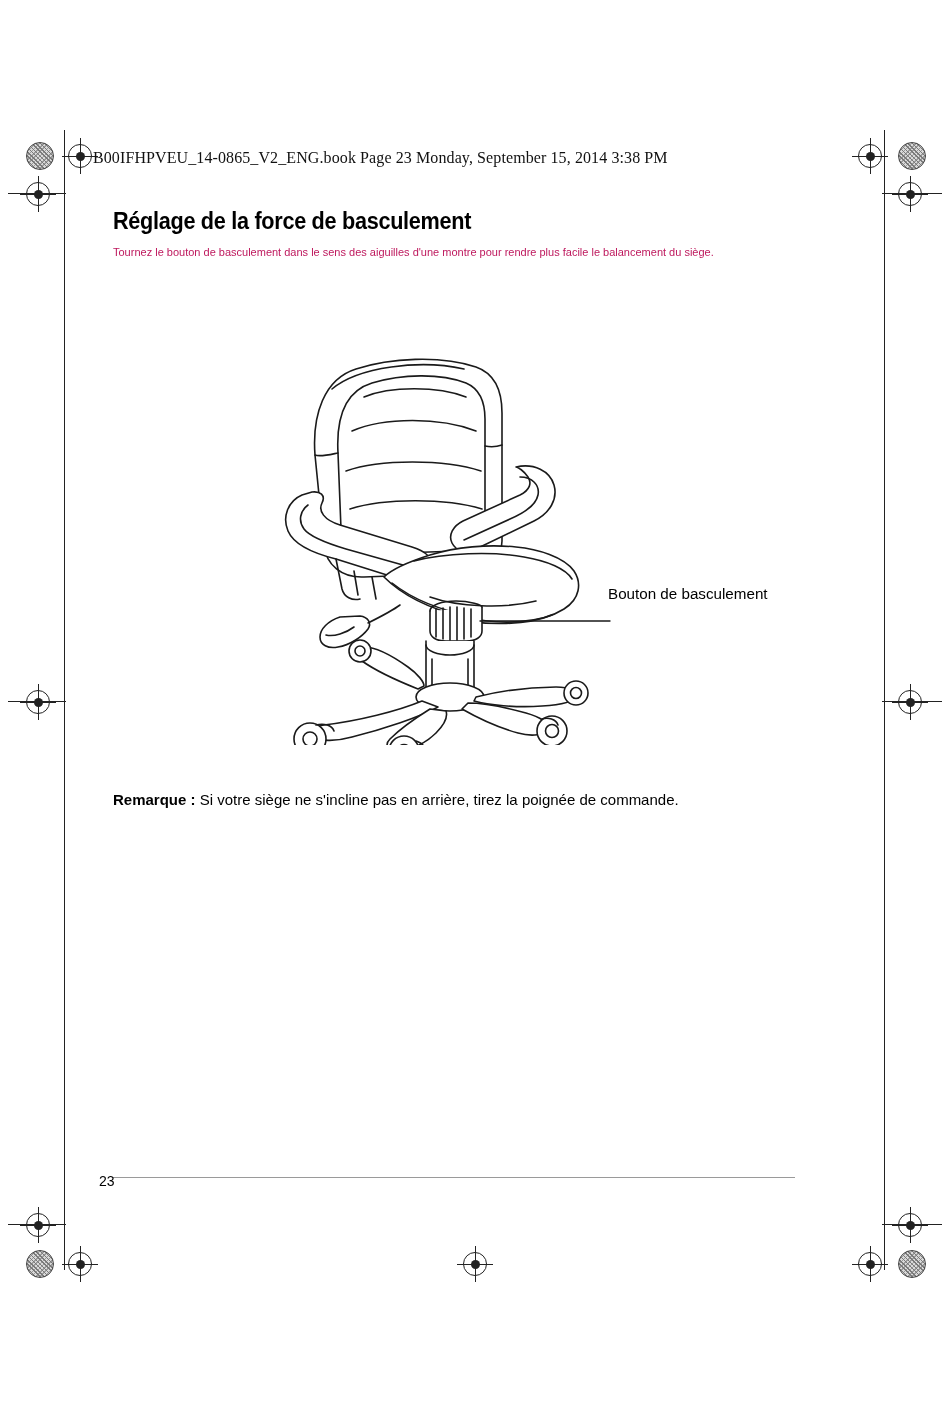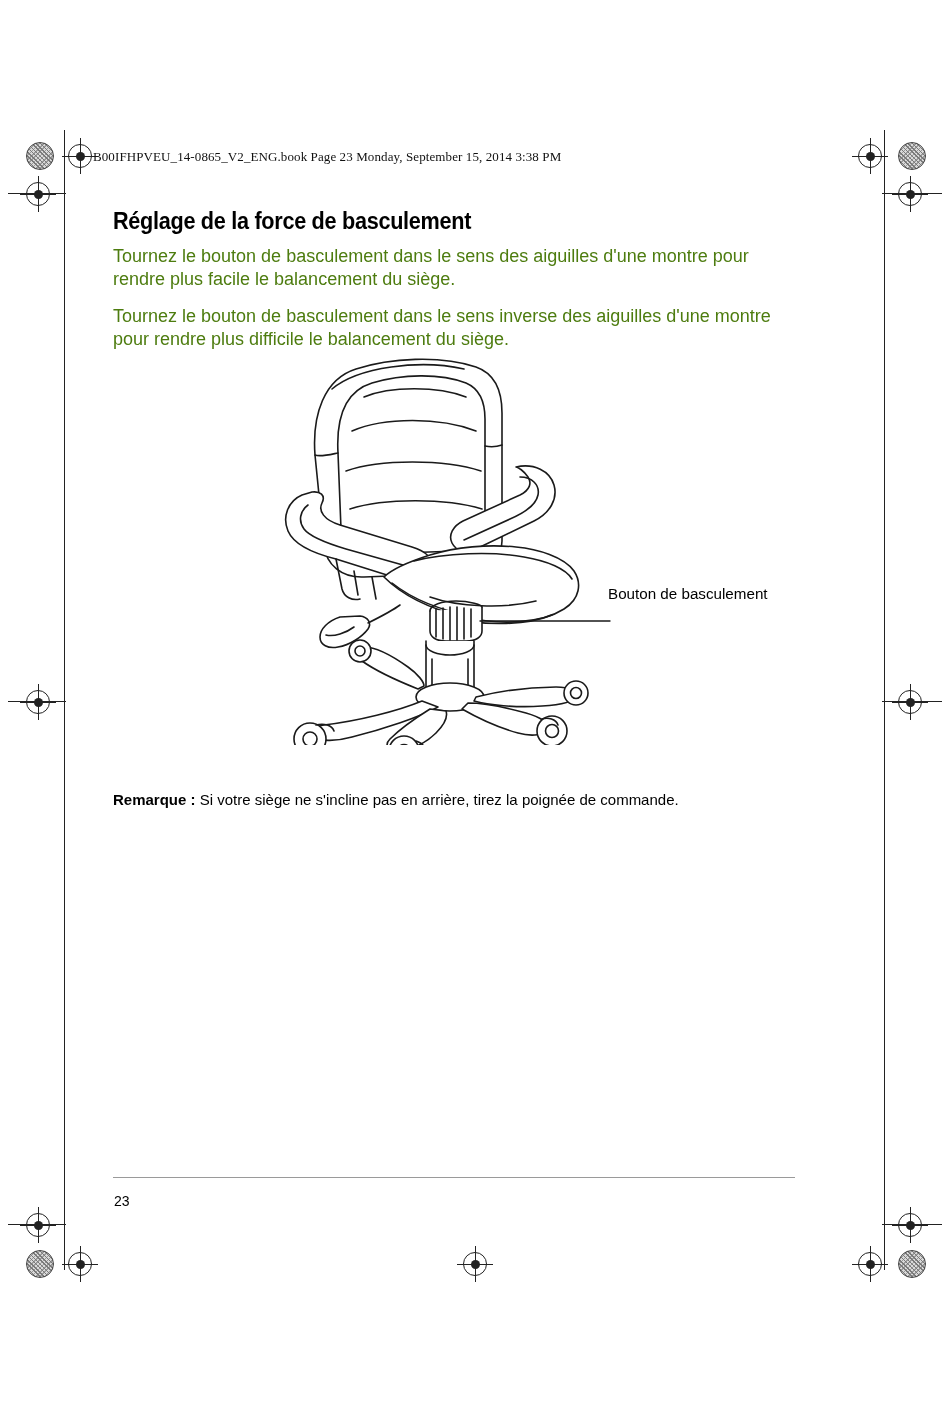--- a/index.html
+++ b/index.html
@@ -63,21 +63,21 @@
     height: 1px;
     background: #222;
   }
 
   
   .runhead {
     position: absolute;
     left: 93px;
     top: 149px;
     font-family: "Liberation Serif", serif;
-    font-size: 13px;
+    font-size: 16px;
     color: #111;
     letter-spacing: 0.1px;
     white-space: nowrap;
   }
 
   
   .content {
     position: absolute;
     left: 113px;
     top: 208px;
@@ -88,23 +88,23 @@
     font-family: "Liberation Sans", sans-serif;
     font-size: 23px;
     font-weight: bold;
     letter-spacing: -0.3px;
     color: #000;
     transform: scaleX(0.94);
     transform-origin: left center;
   }
   p.para {
     margin: 0 0 14px 0;
-    font-size: 18px;
+    font-size: 11px;
     line-height: 1.28;
-    color: #4d7c0f;
+    color: #be185d;
   }
   p.para:last-of-type { margin-bottom: 0; }
 
   
   .figure {
     position: absolute;
     left: 280px;
     top: 345px;
     width: 520px;
     height: 400px;
@@ -134,25 +134,24 @@
   .footer-rule {
     position: absolute;
     left: 113px;
     top: 1177px;
     width: 682px;
     height: 1px;
     background: #9a9a9a;
   }
   .page-number {
     position: absolute;
-    left: 114px;
+    left: 99px;
     top: 1173px;
     font-size: 14px;
     color: #000;
-    margin-top: 20px;
   }
 </style>
 </head>
 <body>
 
 <div class="page">
 
   <div class="reg">
 
     <div class="reg-hatch" style="left:26px; top:142px;"></div>
@@ -207,21 +206,20 @@
         <span class="reg-dot"></span>
       </div>
     <div class="reg-hatch" style="left:898px; top:1250px;"></div>
   </div>
 
   <div class="runhead">B00IFHPVEU_14-0865_V2_ENG.book  Page 23  Monday, September 15, 2014  3:38 PM</div>
 
   <div class="content">
     <h1 class="section-title">Réglage de la force de basculement</h1>
     <p class="para">Tournez le bouton de basculement dans le sens des aiguilles d'une montre pour rendre plus facile le balancement du siège.</p>
-    <p class="para">Tournez le bouton de basculement dans le sens inverse des aiguilles d'une montre pour rendre plus difficile le balancement du siège.</p>
   </div>
 
   <div class="figure">
     <svg width="520" height="400" viewBox="0 0 520 400" fill="none" stroke="#1a1a1a" stroke-width="1.6" stroke-linecap="round" stroke-linejoin="round">
 
       <path d="M35 110 C32 70 44 34 76 24 C110 13 160 10 196 22 C216 29 222 47 222 68
                L222 196 C222 214 206 226 188 228 L84 232 C62 233 46 220 44 200 Z" fill="#fff"></path>
 
       <path d="M58 108 C56 72 66 46 92 38 C122 29 160 28 186 38 C200 44 205 58 205 74
                L205 178 C205 194 194 204 178 206 L92 209 C74 210 62 199 61 184 Z" fill="#fff"></path>

